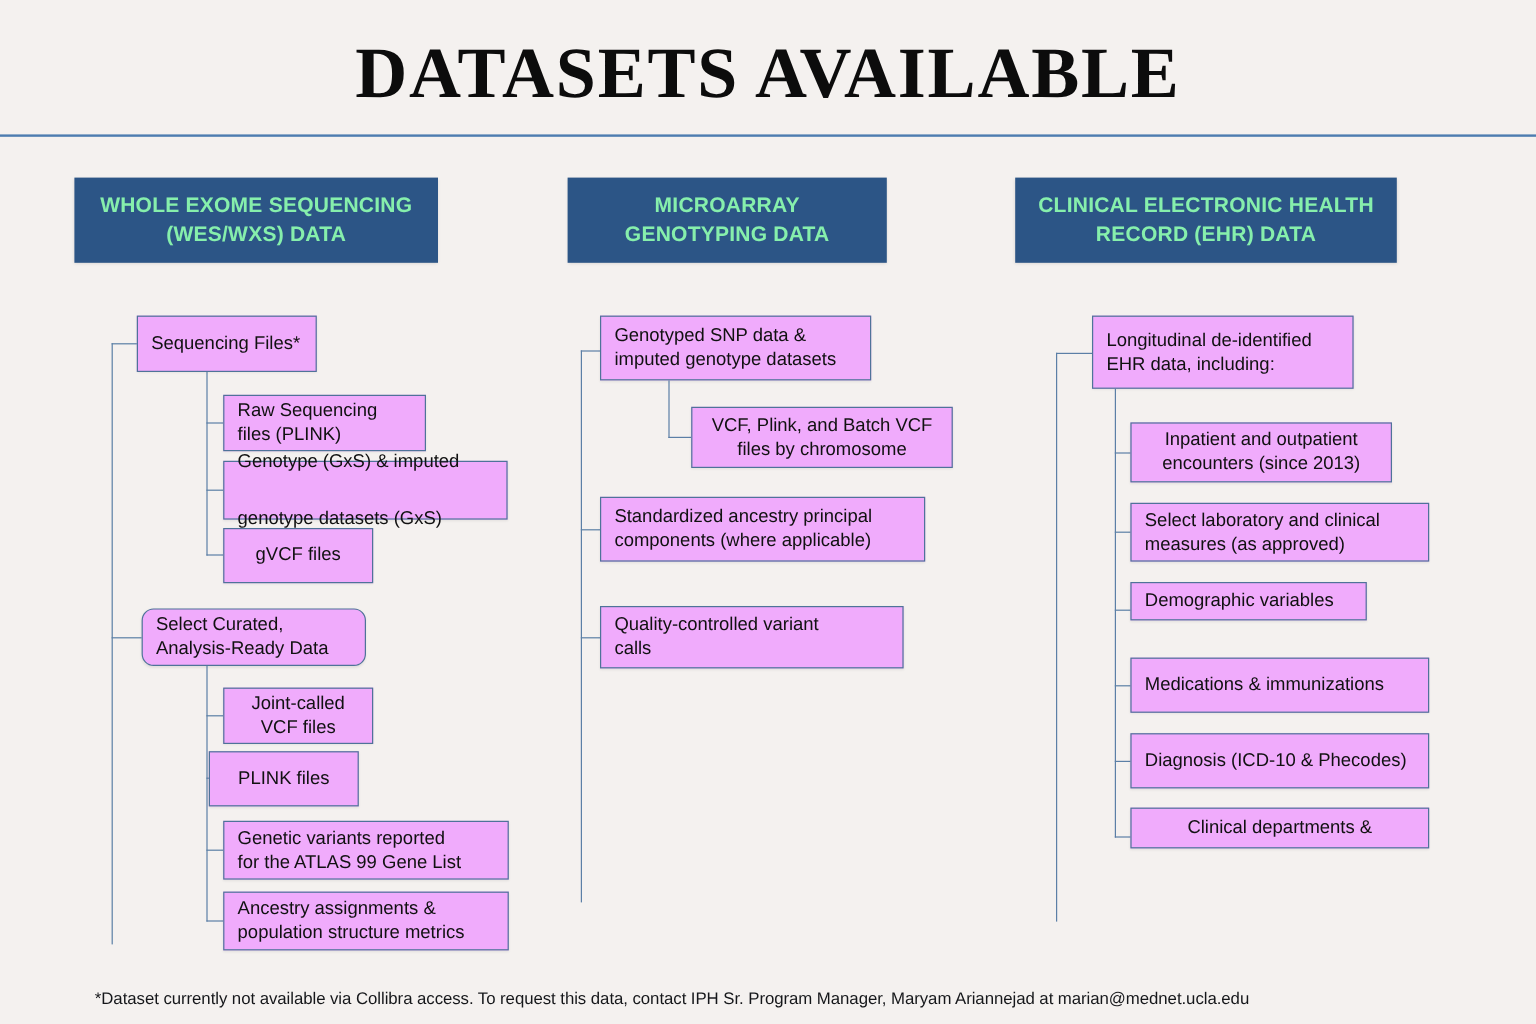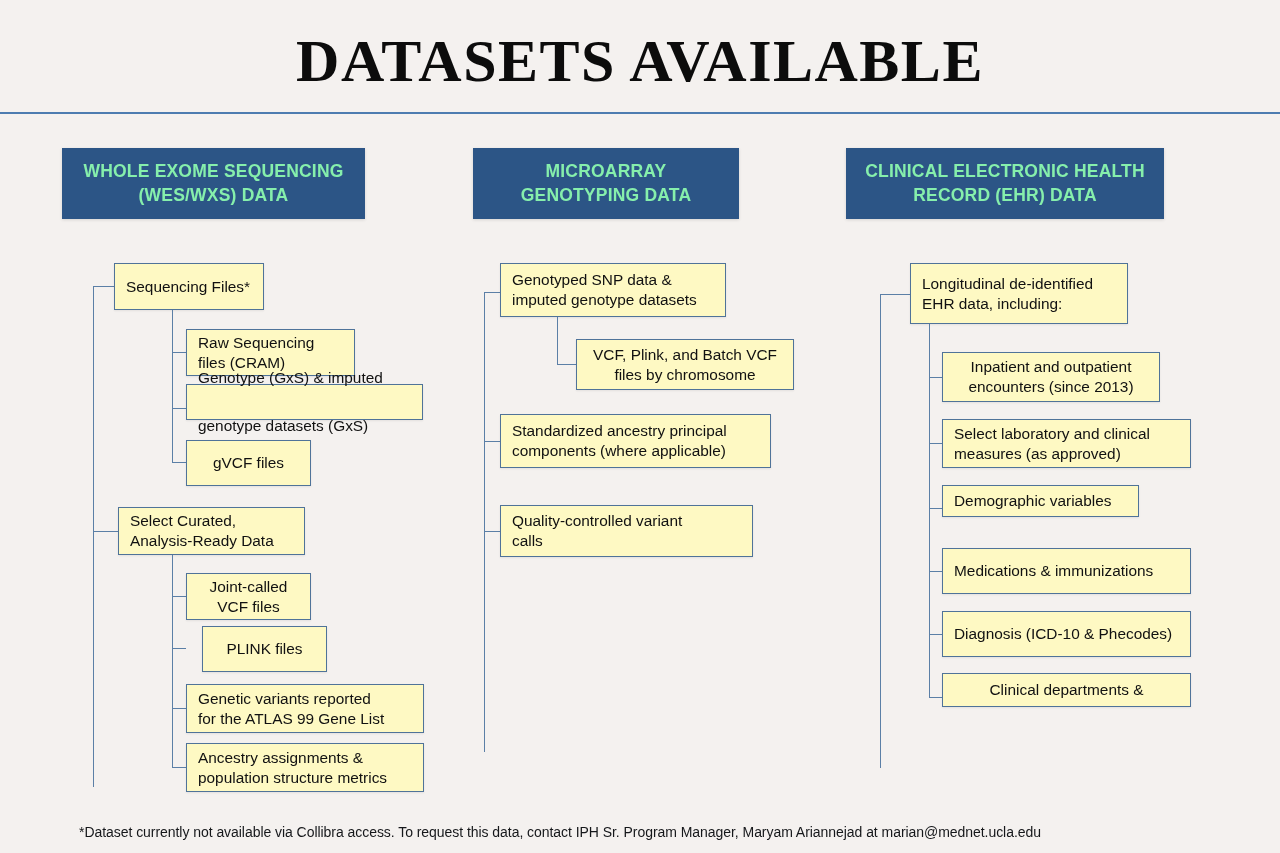--- a/index.html
+++ b/index.html
@@ -62,21 +62,21 @@
     text-align: center;
     box-sizing: border-box;
     padding: 4px 8px;
     box-shadow: 0 1px 3px rgba(0,0,0,0.12);
   }
   .col-header .hdr-line { display: block; }
 
   
   .node {
     position: absolute;
-    background: #fef9c3;
+    background: #f0abfc;
     border: 1.4px solid #4f7399;
     box-sizing: border-box;
     display: flex;
     flex-direction: column;
     justify-content: center;
     font-size: 15.4px;
     line-height: 1.27;
     color: #111111;
     box-shadow: 0 1px 2px rgba(0,0,0,0.07);
   }
@@ -143,49 +143,49 @@
     <span class="nline">Sequencing Files*</span>
   </div>
 
   <div class="ln v" style="left:172px; top:310px; width:1.4px; height:153px;"></div>
   <div class="ln h" style="left:172px; top:352px; width:14px;"></div>
   <div class="ln h" style="left:172px; top:408px; width:14px;"></div>
   <div class="ln h" style="left:172px; top:462px; width:14px;"></div>
 
   <div class="node pad-left" style="left:186px; top:329px; width:169px; height:47px;">
     <span class="nline">Raw Sequencing</span>
-    <span class="nline">files (CRAM)</span>
-  </div>
-
-  <div class="node pad-left" style="left:186px; top:384px; width:237px; height:36px;gap:28px;">
+    <span class="nline">files (PLINK)</span>
+  </div>
+
+  <div class="node pad-left" style="left:186px; top:384px; width:237px; height:49px;gap:28px;">
     <span class="nline">Genotype (GxS) &amp; imputed</span>
     <span class="nline">genotype datasets (GxS)</span>
   </div>
 
   <div class="node pad-ctr" style="left:186px; top:440px; width:125px; height:46px;">
     <span class="nline">gVCF files</span>
   </div>
 
-  <div class="node pad-left" style="left:118px; top:507px; width:187px; height:48px;">
+  <div class="node pad-left" style="left:118px; top:507px; width:187px; height:48px;border-radius:10px;">
     <span class="nline">Select Curated,</span>
     <span class="nline">Analysis-Ready Data</span>
   </div>
 
   <div class="ln v" style="left:172px; top:555px; width:1.4px; height:213px;"></div>
   <div class="ln h" style="left:172px; top:596px; width:14px;"></div>
   <div class="ln h" style="left:172px; top:648px; width:14px;"></div>
   <div class="ln h" style="left:172px; top:708px; width:14px;"></div>
   <div class="ln h" style="left:172px; top:767px; width:14px;"></div>
 
   <div class="node pad-ctr" style="left:186px; top:573px; width:125px; height:47px;">
     <span class="nline">Joint-called</span>
     <span class="nline">VCF files</span>
   </div>
 
-  <div class="node pad-ctr" style="left:202px; top:626px; width:125px; height:46px;">
+  <div class="node pad-ctr" style="left:174px; top:626px; width:125px; height:46px;">
     <span class="nline">PLINK files</span>
   </div>
 
   <div class="node pad-left" style="left:186px; top:684px; width:238px; height:49px;">
     <span class="nline">Genetic variants reported</span>
     <span class="nline">for the ATLAS 99 Gene List</span>
   </div>
 
   <div class="node pad-left" style="left:186px; top:743px; width:238px; height:49px;">
     <span class="nline">Ancestry assignments &amp;</span>

